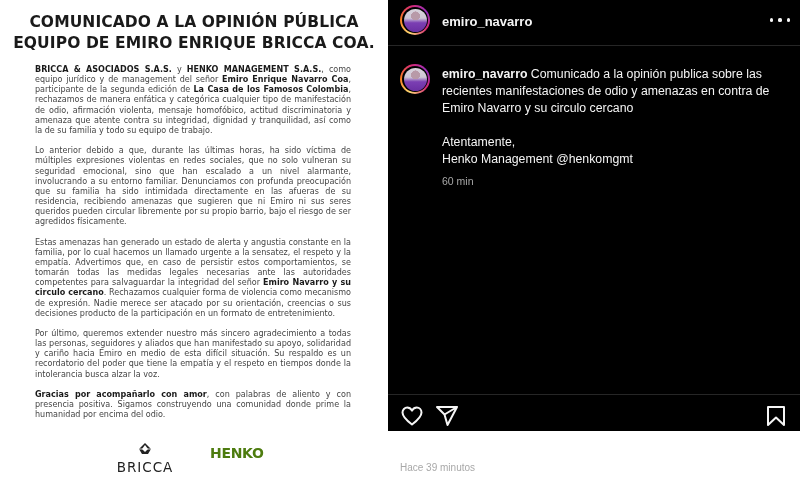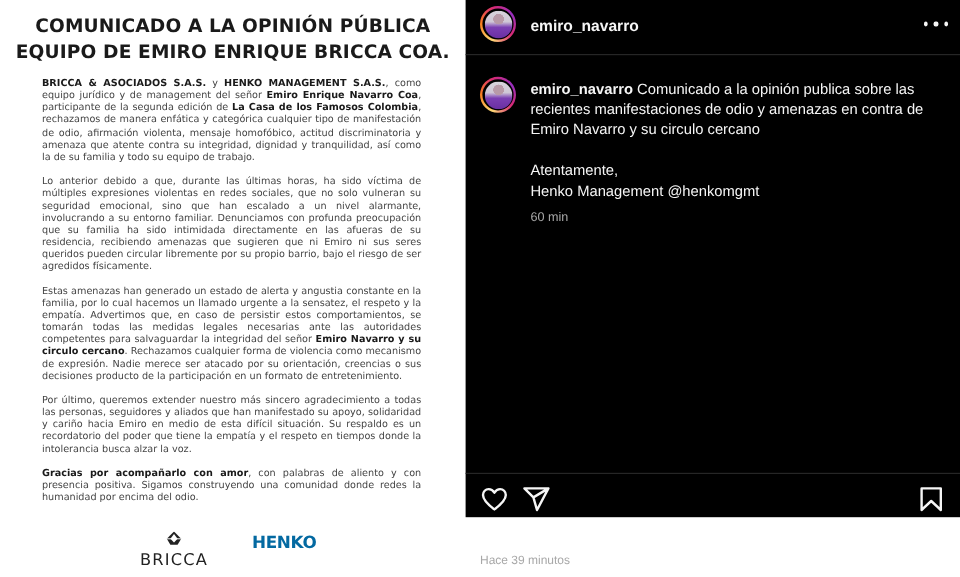--- a/index.html
+++ b/index.html
@@ -28,21 +28,21 @@
   }
   .bricca { position: absolute; left: 110px; top: 16px; width: 70px; text-align: center; }
   .bricca-mark { display: block; margin: 0 auto; width: 14px; height: 12px; }
   .bricca-text {
     display: block; font-family: "DejaVu Sans", sans-serif; font-size: 13.5px;
     letter-spacing: 1px; color: #222; margin-top: 4px;
   }
   .henko {
     position: absolute; left: 210px; top: 18px;
     font-family: "DejaVu Sans", sans-serif; font-weight: bold; font-size: 14px;
-    color: #0369a1; letter-spacing: -0.3px;
+    color: #4d7c0f; letter-spacing: -0.3px;
   }
 
   
   .panel {
     position: absolute; left: 388px; top: 0; width: 412px; height: 431px;
     background: #000; color: #f5f5f5;
   }
   .post-header {
     position: absolute; left: 0; top: 0; width: 412px; height: 46px;
     border-bottom: 1px solid #262626;
@@ -99,21 +99,21 @@
 <div class="doc">
   <div class="doc-title">
     <div>COMUNICADO A LA OPINIÓN PÚBLICA</div>
     <div>EQUIPO DE EMIRO ENRIQUE BRICCA COA.</div>
   </div>
   <div class="doc-body">
     <p><b>BRICCA &amp; ASOCIADOS S.A.S.</b><span> y </span><b>HENKO MANAGEMENT S.A.S.</b><span>, como equipo jurídico y de management del señor </span><b>Emiro Enrique Navarro Coa</b><span>, participante de la segunda edición de </span><b>La Casa de los Famosos Colombia</b><span>, rechazamos de manera enfática y categórica cualquier tipo de manifestación de odio, afirmación violenta, mensaje homofóbico, actitud discriminatoria y amenaza que atente contra su integridad, dignidad y tranquilidad, así como la de su familia y todo su equipo de trabajo.</span></p>
     <p>Lo anterior debido a que, durante las últimas horas, ha sido víctima de múltiples expresiones violentas en redes sociales, que no solo vulneran su seguridad emocional, sino que han escalado a un nivel alarmante, involucrando a su entorno familiar. Denunciamos con profunda preocupación que su familia ha sido intimidada directamente en las afueras de su residencia, recibiendo amenazas que sugieren que ni Emiro ni sus seres queridos pueden circular libremente por su propio barrio, bajo el riesgo de ser agredidos físicamente.</p>
     <p><span>Estas amenazas han generado un estado de alerta y angustia constante en la familia, por lo cual hacemos un llamado urgente a la sensatez, el respeto y la empatía. Advertimos que, en caso de persistir estos comportamientos, se tomarán todas las medidas legales necesarias ante las autoridades competentes para salvaguardar la integridad del señor </span><b>Emiro Navarro y su circulo cercano</b><span>. Rechazamos cualquier forma de violencia como mecanismo de expresión. Nadie merece ser atacado por su orientación, creencias o sus decisiones producto de la participación en un formato de entretenimiento.</span></p>
     <p>Por último, queremos extender nuestro más sincero agradecimiento a todas las personas, seguidores y aliados que han manifestado su apoyo, solidaridad y cariño hacia Emiro en medio de esta difícil situación. Su respaldo es un recordatorio del poder que tiene la empatía y el respeto en tiempos donde la intolerancia busca alzar la voz.</p>
-    <p><b>Gracias por acompañarlo con amor</b><span>, con palabras de aliento y con presencia positiva. Sigamos construyendo una comunidad donde redes la humanidad por encima del odio.</span></p>
+    <p><b>Gracias por acompañarlo con amor</b><span>, con palabras de aliento y con presencia positiva. Sigamos construyendo una comunidad donde prime la humanidad por encima del odio.</span></p>
   </div>
   <div class="logos">
     <div class="bricca">
       <svg class="bricca-mark" viewBox="0 0 14 12">
         <polygon points="7,0 13,6 10,11 4,11 1,6" fill="#222"></polygon>
         <polygon points="7,2 10,6 7,9 4,6" fill="#fff"></polygon>
         <line x1="1" y1="6" x2="13" y2="6" stroke="#fff" stroke-width="0.8"></line>
       </svg>
       <span class="bricca-text">BRICCA</span>
     </div>

